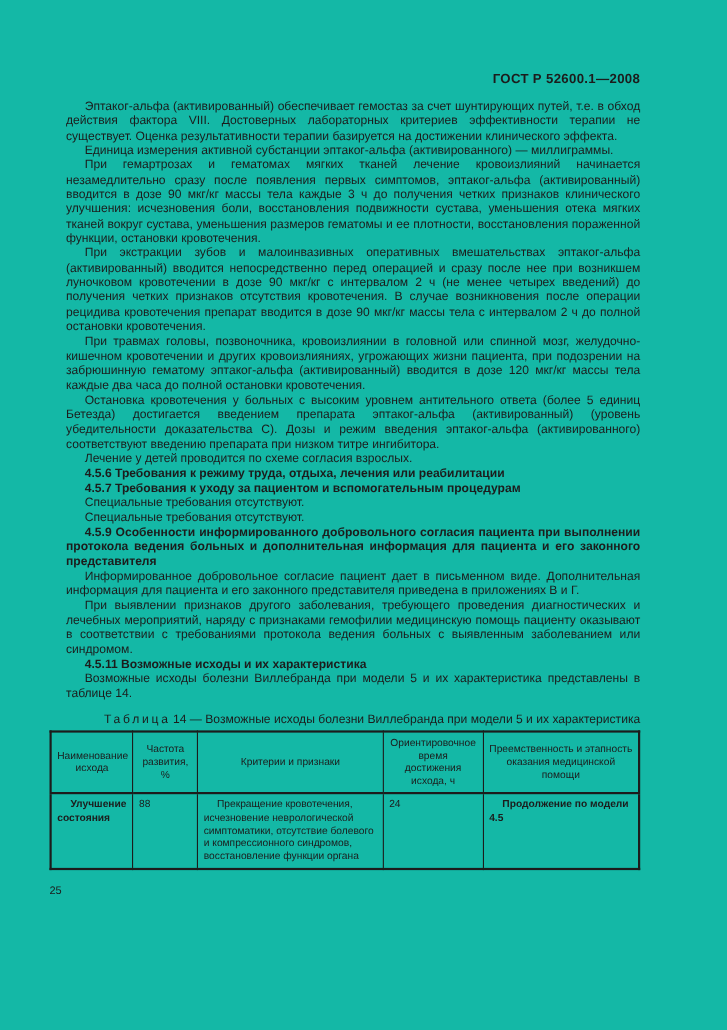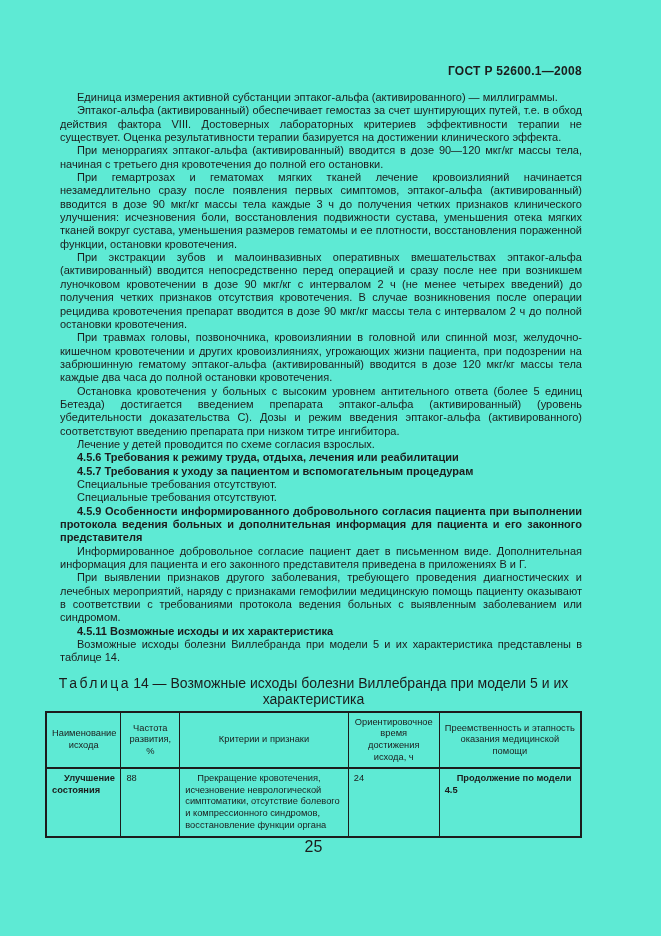--- a/index.html
+++ b/index.html
@@ -1,20 +1,20 @@
 <!DOCTYPE html>
 <html lang="ru"><head>
 <meta charset="utf-8">
 <style>
   html, body { margin: 0; padding: 0; background: #ffffff; }
   .page {
     position: relative;
     width: 661px;
     height: 936px;
-    background: #5eead4;
+    background: #14b8a6;
     font-family: "Liberation Sans", sans-serif;
     color: #1c1c1c;
     overflow: hidden;
   }
   .wrapper {
     position: absolute;
     left: 45px;
     top: 64px;
     width: 537px;
   }
@@ -32,23 +32,23 @@
     text-align: justify;
     hyphens: auto;
     -webkit-hyphens: auto;
   }
   .p, .h {
     margin: 0;
     text-indent: 17px;
   }
   .h { font-weight: bold; }
   .table-caption {
-    font-size: 14px;
+    font-size: 11px;
     margin: 10px 0 4px 0;
-    text-align: center;
+    text-align: right;
   }
   .caption-word { letter-spacing: 2.5px; }
   .caption-num { margin-left: 2px; }
   table.outcomes {
     width: 100%;
     border-collapse: collapse;
     font-size: 9.3px;
     line-height: 11.6px;
     table-layout: fixed;
   }
@@ -71,36 +71,36 @@
   }
   td.cell-center { text-align: center; }
   td.cell-just { text-align: justify; text-indent: 12px; hyphens: auto; -webkit-hyphens: auto; }
   td.cell-indent { text-indent: 12px; font-weight: bold; }
   .col-1 { width: 14%; }
   .col-2 { width: 11%; }
   .col-3 { width: 31.5%; }
   .col-4 { width: 17%; }
   .col-5 { width: 26.5%; }
   .page-num {
-    text-align: center;
-    font-size: 16px;
+    text-align: left;
+    font-size: 10px;
+    margin-top: 14px;
   }
 </style>
 </head>
 <body>
 
 <div class="page">
   <div class="wrapper">
 
     <div class="doc-header">ГОСТ Р 52600.1—2008</div>
 
     <div class="textcol">
+      <p class="p">Эптаког-альфа (активированный) обеспечивает гемостаз за счет шунтирующих путей, т.е. в обход действия фактора VIII. Достоверных лабораторных критериев эффективности терапии не существует. Оценка результативности терапии базируется на достижении клинического эффекта.</p>
       <p class="p">Единица измерения активной субстанции эптаког-альфа (активированного) — миллиграммы.</p>
-      <p class="p">Эптаког-альфа (активированный) обеспечивает гемостаз за счет шунтирующих путей, т.е. в обход действия фактора VIII. Достоверных лабораторных критериев эффективности терапии не существует. Оценка результативности терапии базируется на достижении клинического эффекта.</p>
-      <p class="p">При меноррагиях эптаког-альфа (активированный) вводится в дозе 90—120 мкг/кг массы тела, начиная с третьего дня кровотечения до полной его остановки.</p>
       <p class="p">При гемартрозах и гематомах мягких тканей лечение кровоизлияний начинается незамедлительно сразу после появления первых симптомов, эптаког-альфа (активированный) вводится в дозе 90 мкг/кг массы тела каждые 3 ч до получения четких признаков клинического улучшения: исчезновения боли, восстановления подвижности сустава, уменьшения отека мягких тканей вокруг сустава, уменьшения размеров гематомы и ее плотности, восстановления пораженной функции, остановки кровотечения.</p>
       <p class="p">При экстракции зубов и малоинвазивных оперативных вмешательствах эптаког-альфа (активированный) вводится непосредственно перед операцией и сразу после нее при возникшем луночковом кровотечении в дозе 90 мкг/кг с интервалом 2 ч (не менее четырех введений) до получения четких признаков отсутствия кровотечения. В случае возникновения после операции рецидива кровотечения препарат вводится в дозе 90 мкг/кг массы тела с интервалом 2 ч до полной остановки кровотечения.</p>
       <p class="p">При травмах головы, позвоночника, кровоизлиянии в головной или спинной мозг, желудочно-кишечном кровотечении и других кровоизлияниях, угрожающих жизни пациента, при подозрении на забрюшинную гематому эптаког-альфа (активированный) вводится в дозе 120 мкг/кг массы тела каждые два часа до полной остановки кровотечения.</p>
       <p class="p">Остановка кровотечения у больных с высоким уровнем антительного ответа (более 5 единиц Бетезда) достигается введением препарата эптаког-альфа (активированный) (уровень убедительности доказательства С). Дозы и режим введения эптаког-альфа (активированного) соответствуют введению препарата при низком титре ингибитора.</p>
       <p class="p">Лечение у детей проводится по схеме согласия взрослых.</p>
       <p class="h">4.5.6 Требования к режиму труда, отдыха, лечения или реабилитации</p>
       <p class="h">4.5.7 Требования к уходу за пациентом и вспомогательным процедурам</p>
       <p class="p">Специальные требования отсутствуют.</p>
       <p class="p">Специальные требования отсутствуют.</p>
       <p class="h">4.5.9 Особенности информированного добровольного согласия пациента при выполнении протокола ведения больных и дополнительная информация для пациента и его законного представителя</p>

